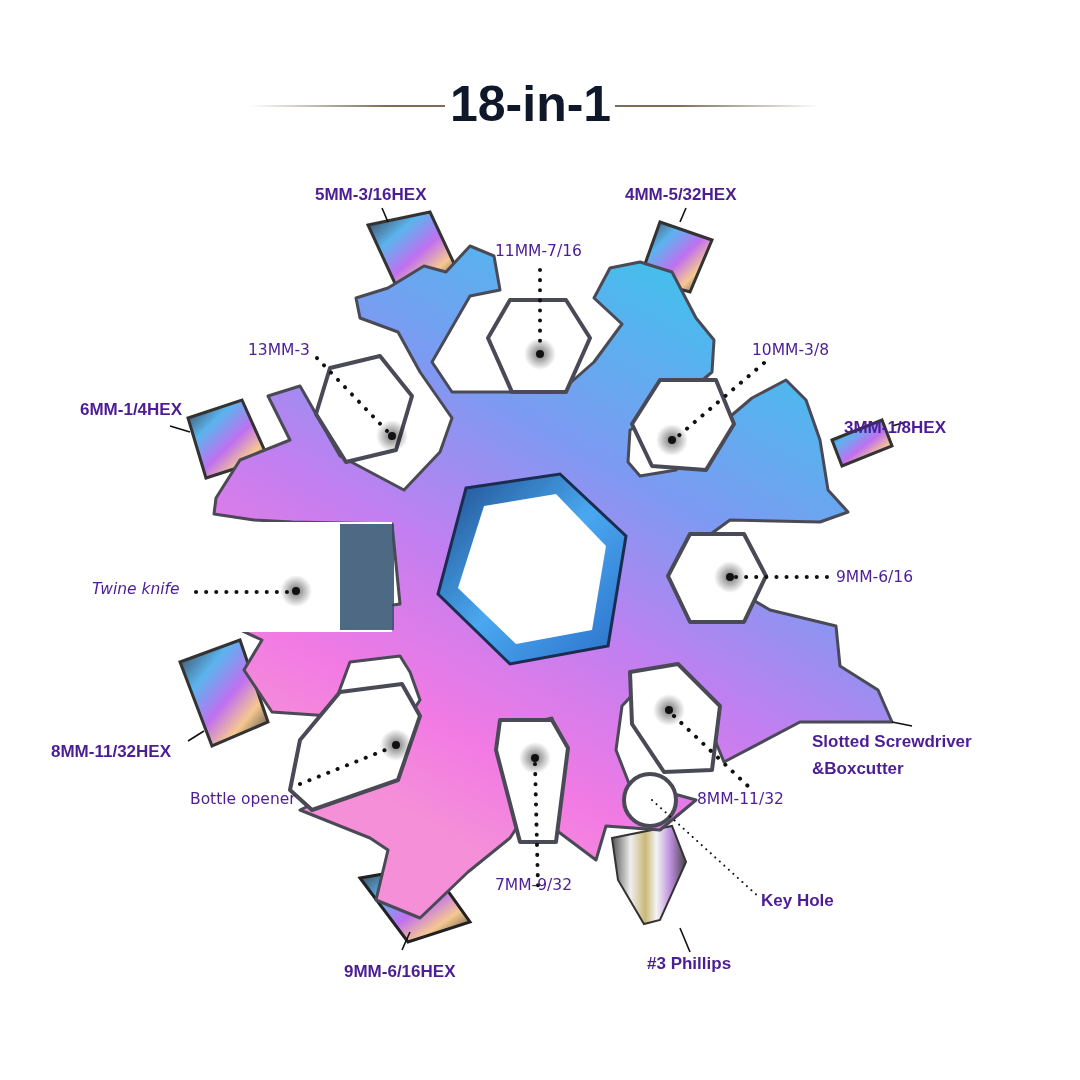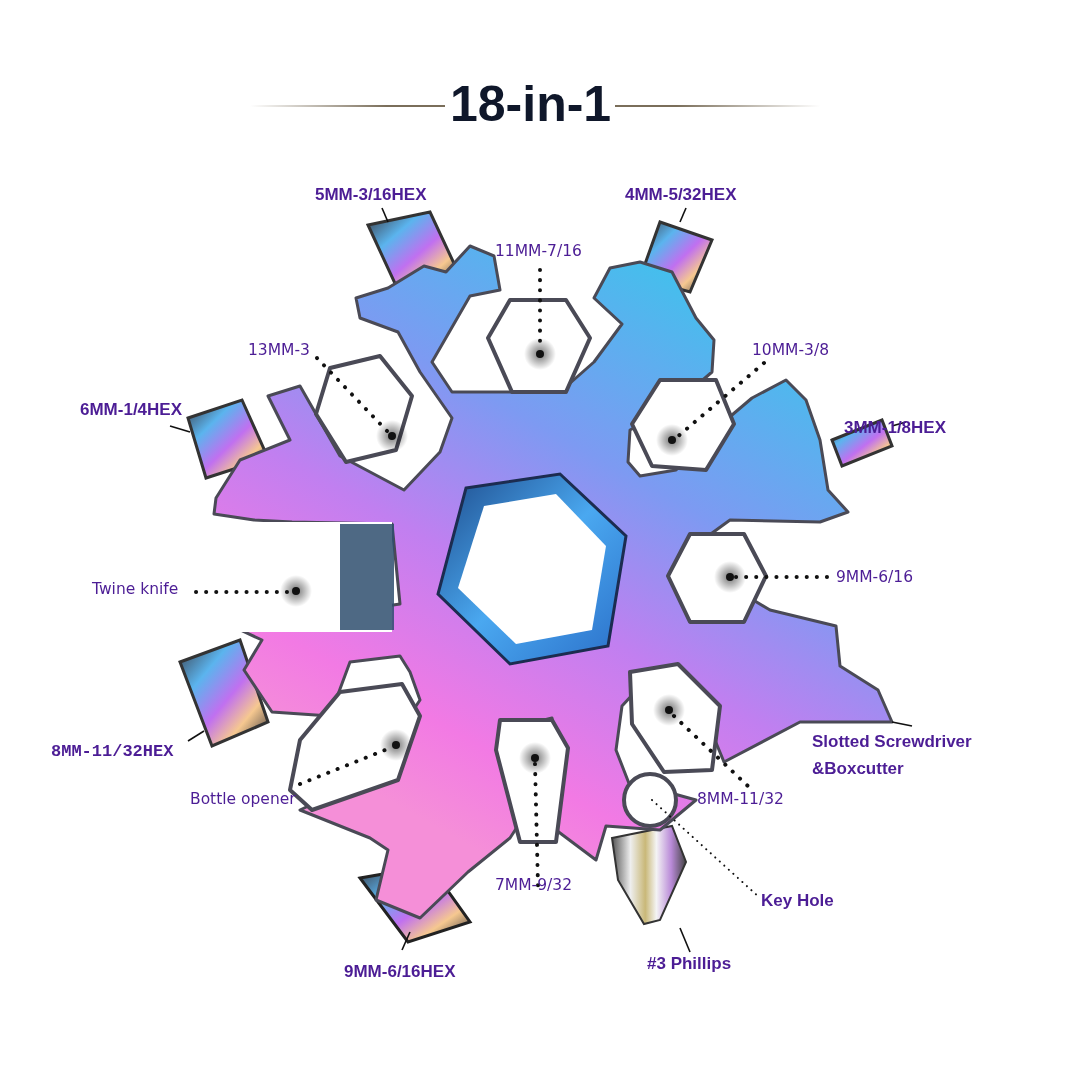--- a/index.html
+++ b/index.html
@@ -159,23 +159,23 @@
   </g>
 </svg>
 
 <div class="lbl bold" style="left:315px; top:185px;">5MM-3/16HEX</div>
 <div class="lbl bold" style="left:625px; top:185px;">4MM-5/32HEX</div>
 <div class="lbl thin" style="left:495px; top:242px;">11MM-7/16</div>
 <div class="lbl thin" style="left:248px; top:341px;">13MM-3</div>
 <div class="lbl thin" style="left:744px; top:341px;margin-left:8px;">10MM-3/8</div>
 <div class="lbl bold" style="left:80px; top:400px;text-align:right;">6MM-1/4HEX</div>
 <div class="lbl bold" style="left:844px; top:418px;">3MM-1/8HEX</div>
-<div class="lbl thin" style="left:92px; top:580px;">Twine knife</div>
+<div class="lbl thin" style="left:92px; top:580px;font-style:italic;">Twine knife</div>
 <div class="lbl thin" style="left:836px; top:568px;">9MM-6/16</div>
-<div class="lbl bold" style="left:51px; top:742px;font-family:Liberation Mono, monospace;">8MM-11/32HEX</div>
+<div class="lbl bold" style="left:51px; top:742px;">8MM-11/32HEX</div>
 <div class="lbl bold two" style="left:812px; top:728px;">
   <div style="width:170px; overflow:hidden;">Slotted Screwdriver</div>
   <div>&amp;Boxcutter</div>
 </div>
 <div class="lbl thin" style="left:190px; top:790px;text-align:center;">Bottle opener</div>
 <div class="lbl thin" style="left:697px; top:790px;">8MM-11/32</div>
 <div class="lbl thin" style="left:495px; top:876px;">7MM-9/32</div>
 <div class="lbl bold" style="left:761px; top:891px;text-align:center;">Key Hole</div>
 <div class="lbl bold" style="left:344px; top:962px;">9MM-6/16HEX</div>
 <div class="lbl bold" style="left:647px; top:954px;">#3 Phillips</div>

